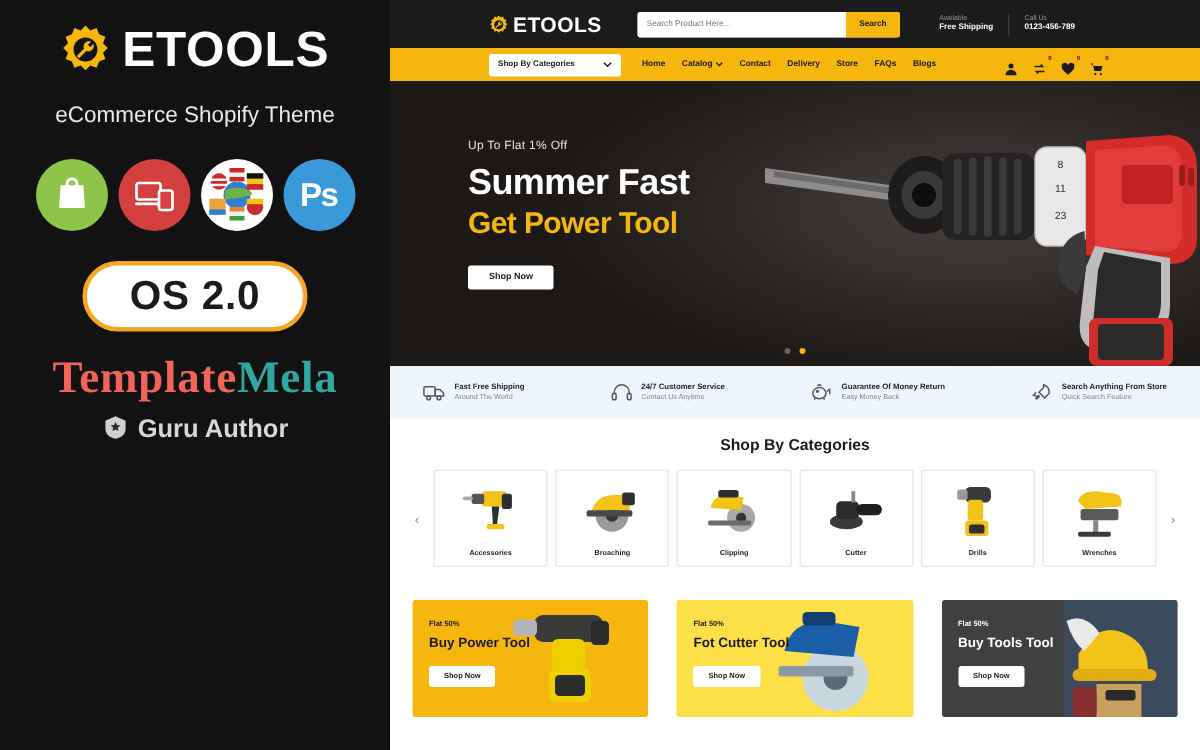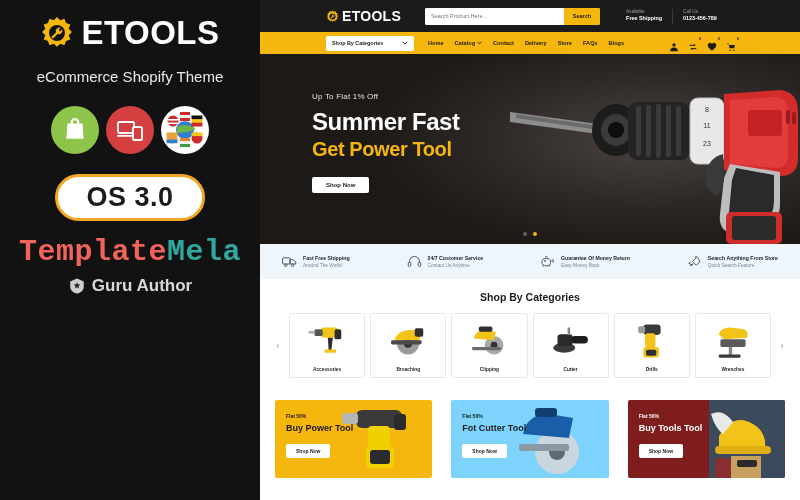--- a/index.html
+++ b/index.html
@@ -45,25 +45,25 @@
     background:#fff; border:3px solid #f5a623;
     border-radius:30px;
     padding:5px 28px;
     font-size:27px; font-weight:bold; color:#1b1b1b;
     letter-spacing:.5px;
   }
 
   .tm-badge { margin-top:18px; width:118px; height:128px; position:relative; }
   .tm-name {
     margin-top:14px; font-size:30px; font-weight:bold; letter-spacing:.5px;
-    font-family:Liberation Mono, monospace;
+    font-family:Liberation Serif, serif;
   }
   .tm-name .a { color:#f2645a; }
   .tm-name .b { color:#2fa9a0; }
-  .guru { display:flex; align-items:center; gap:6px; margin-top:7px; }
+  .guru { display:flex; align-items:flex-start; gap:6px; margin-top:7px; }
   .guru-text { color:#d8d8d8; font-size:17px; font-weight:bold; }
 
   
   .store { width:540px; height:500px; background:#fff; overflow:hidden; position:relative; flex:0 0 540px; }
 
   .topbar {
     height:32px; background:#1b1b1b;
     display:flex; align-items:center; padding:0 14px; gap:12px;
   }
   .store-logo { display:flex; align-items:center; gap:3px; margin-left:52px; }
@@ -154,22 +154,22 @@
     display:flex; flex-direction:column; align-items:center; justify-content:flex-end;
     padding-bottom:5px; background:#fff; cursor:pointer;
   }
   .cat-card .img { flex:1; display:flex; align-items:center; justify-content:center; width:100%; }
   .cat-card .nm { font-size:4.8px; font-weight:bold; color:#20252b; }
 
   
   .banners { display:flex; gap:19px; padding:0 15px; margin-top:3px; }
   .ban { flex:1; height:78px; border-radius:2px; position:relative; overflow:hidden; }
   .ban.b1 { background:#f5b60d; }
-  .ban.b2 { background:#7dd3fc; }
-  .ban.b3 { background:#7f1d1d; }
+  .ban.b2 { background:#fde047; }
+  .ban.b3 { background:#404040; }
   .ban-copy { position:absolute; left:11px; top:13px; z-index:2; }
   .ban-flat { font-size:5px; font-weight:bold; }
   .ban-ttl { font-size:9px; font-weight:bold; margin-top:4px; line-height:1.2; }
   .ban.b1 .ban-flat, .ban.b1 .ban-ttl { color:#1b1b1b; }
   .ban.b2 .ban-flat, .ban.b2 .ban-ttl { color:#1b1b1b; }
   .ban.b3 .ban-flat, .ban.b3 .ban-ttl { color:#fff; }
   .ban-btn {
     margin-top:10px; background:#fff; color:#1b1b1b; border:0;
     font-size:5px; font-weight:bold; padding:4px 10px; border-radius:2px;
     cursor:pointer; font-family:"Liberation Sans", sans-serif;
@@ -221,23 +221,26 @@
         <circle cx="10" cy="31" r="5.5" fill="#e8a33d"></circle>
           <rect x="4.5" y="25.5" width="11" height="3.6" fill="#e8a33d"></rect>
           <rect x="4.5" y="32.6" width="11" height="3.6" fill="#2f7fd0"></rect>
         <circle cx="23" cy="36" r="5" fill="#f0f0f0"></circle>
           <rect x="18" y="31" width="10" height="3" fill="#e8832f"></rect>
           <rect x="18" y="37" width="10" height="3" fill="#3d9c46"></rect>
         <circle cx="35" cy="31" r="5.5" fill="#cc2b2b"></circle>
           <rect x="29.5" y="25.5" width="11" height="3.6" fill="#f5c518"></rect>
       </svg>
     </div>
-  </div>
-
-  <div class="os-badge">OS 3.0</div>
+    <div class="circ ps">
+      <span class="ps-text">Ps</span>
+    </div>
+  </div>
+
+  <div class="os-badge">OS 2.0</div>
 
 
   <div class="tm-name">
     <span class="a">Template</span><span class="b">Mela</span>
   </div>
 
   <div class="guru">
     <svg width="18" height="18" viewBox="0 0 24 24">
       <path fill="#cfcfcf" d="M12 2l9 4v7c0 5-4 8-9 9-5-1-9-4-9-9V6l9-4z"></path>
       <path fill="#2b2b2b" d="M12 7l1.3 2.8 3 .3-2.2 2.1.6 3-2.7-1.5-2.7 1.5.6-3L7.7 10l3-.3z"></path>

